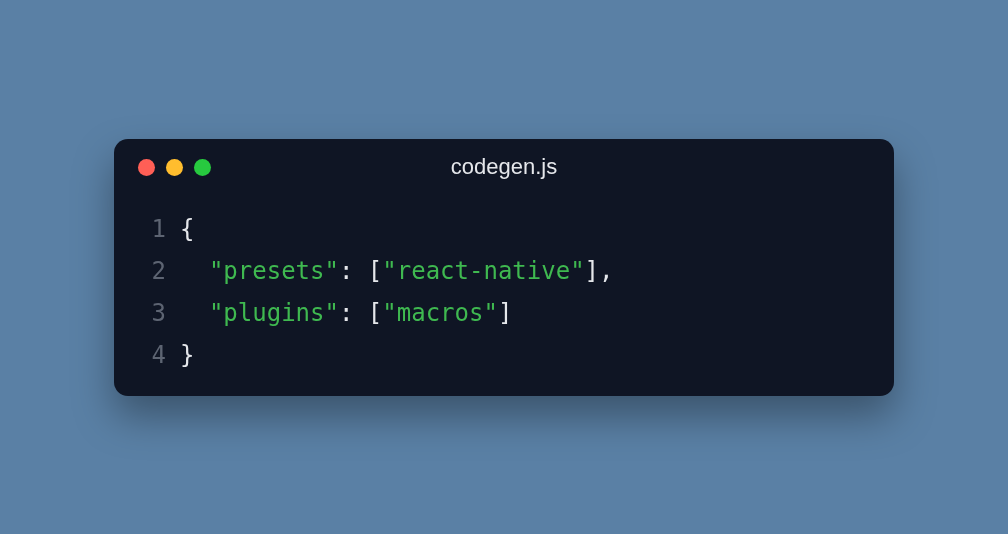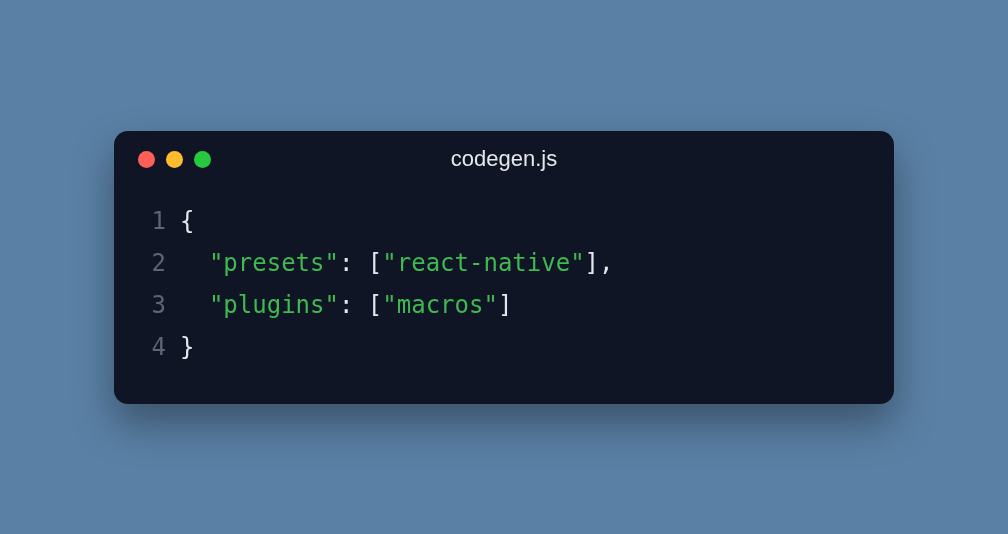--- a/index.html
+++ b/index.html
@@ -13,21 +13,21 @@
       justify-content: center;
       font-family: ui-monospace, "SF Mono", Menlo, Monaco, Consolas, monospace;
     }
 
     .editor-window {
       width: 780px;
       background: #0F1524;
       border-radius: 14px;
       box-shadow: 0 20px 40px rgba(0, 0, 0, 0.35);
       overflow: hidden;
-      padding-bottom: 36px;
+      padding-bottom: 20px;
     }
 
     .titlebar {
       display: flex;
       align-items: center;
       padding: 20px 24px 8px 24px;
       position: relative;
     }
 
     .traffic-lights {

